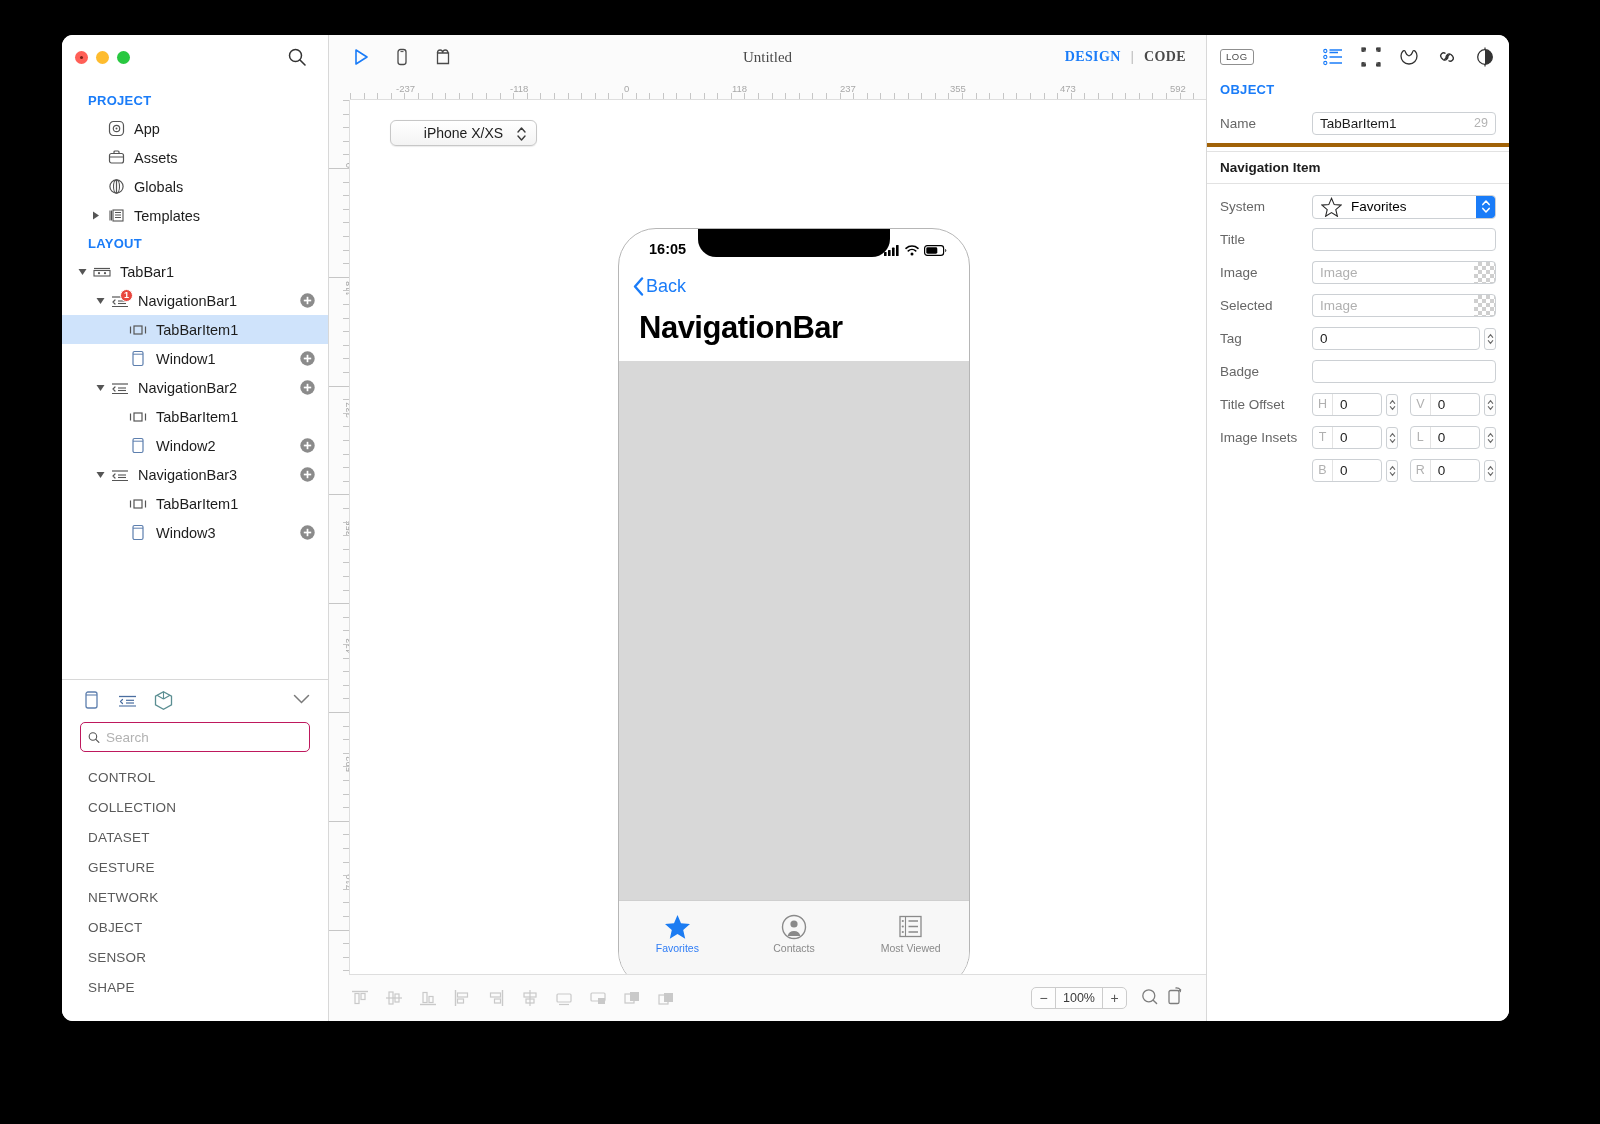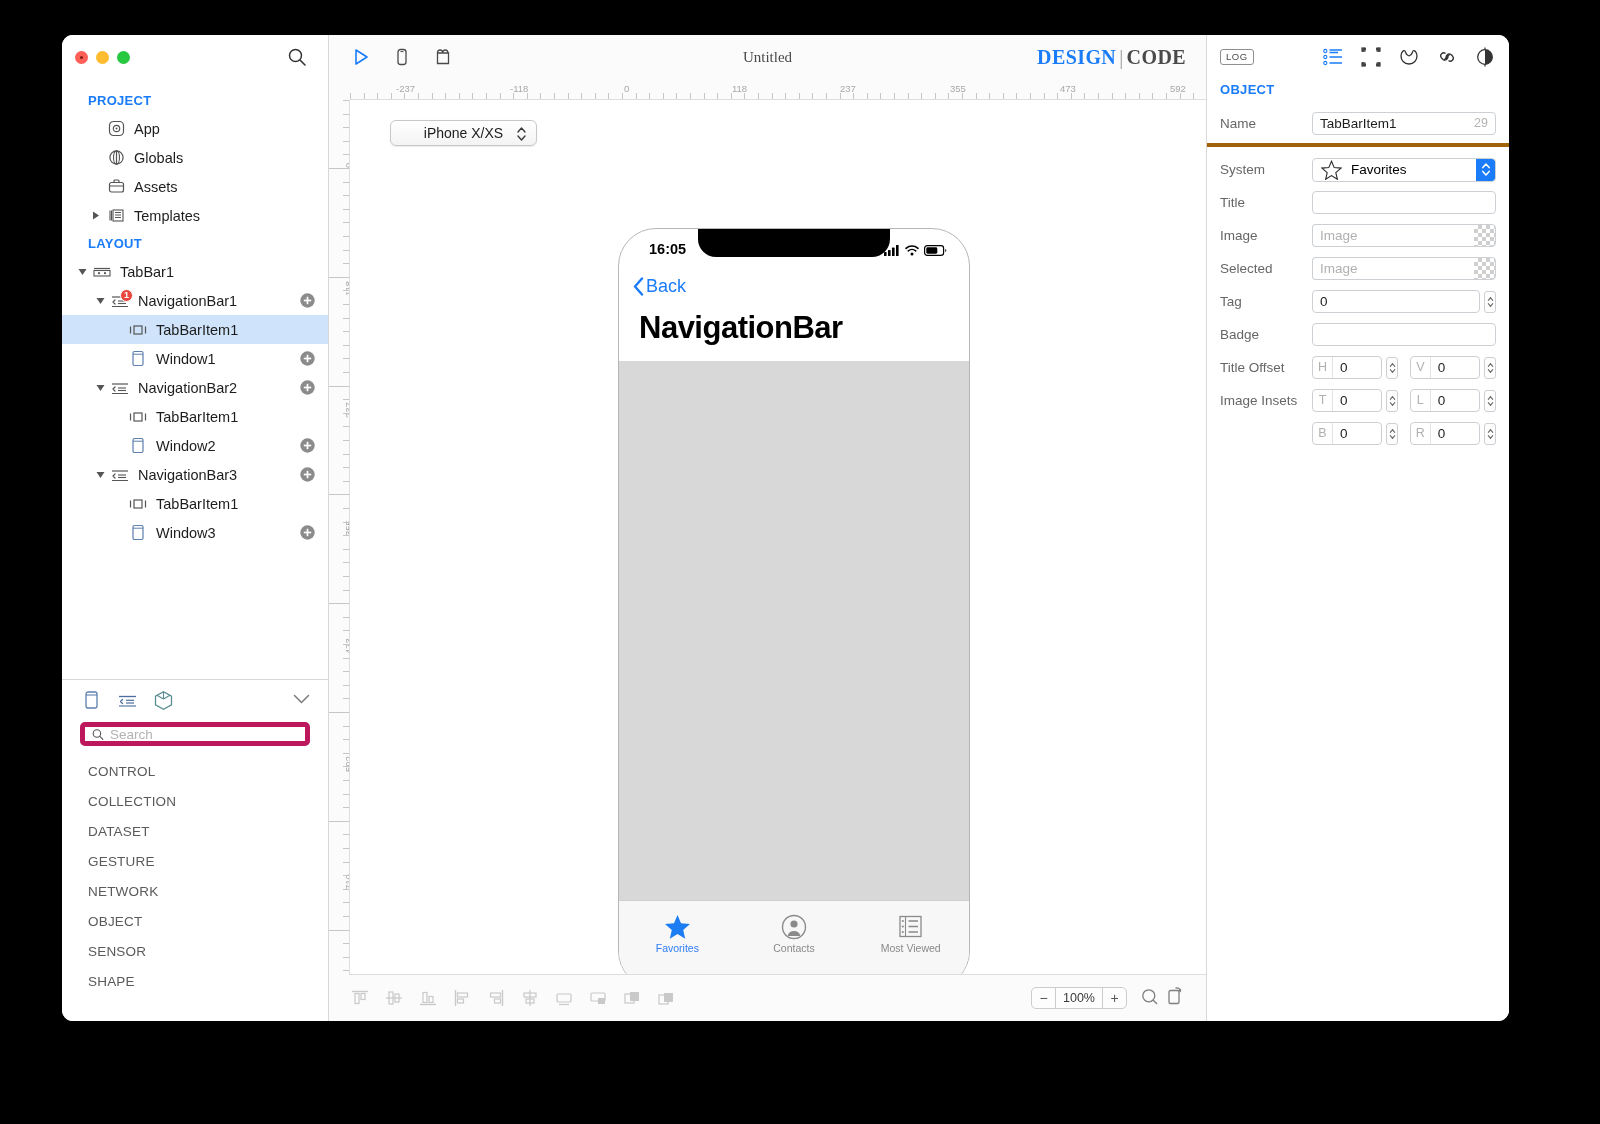--- a/index.html
+++ b/index.html
@@ -97,22 +97,22 @@
     flex-direction: column;
   }
   .lib-tabs {
     height: 40px; display:flex; align-items:center; padding: 0 18px; gap: 14px;
     position: relative;
   }
   .lib-tab { width:22px; height:22px; display:flex; align-items:center; justify-content:center; }
   .lib-collapse { position:absolute; right:18px; top:11px; }
   .lib-search-wrap { padding: 2px 18px 10px 18px; }
   .lib-search {
-    height: 24px; border: 5px solid #be185d; border-radius: 5px;
-    display:flex; align-items:center; padding: 0 7px; background:#fff;
+    height: 24px; border: 1px solid #be185d; border-radius: 5px;
+    display:flex; align-items:center; padding: 14px 7px; background:#fff;
   }
   .lib-search input {
     border: none; outline: none; font-size: 13.5px; color:#222;
     font-family: "Liberation Sans", sans-serif; margin-left: 6px; width: 100%;
     background: transparent;
   }
   .lib-search input::placeholder { color: #b2b2b2; }
   .lib-list { padding-left: 26px; }
   .lib-item {
     font-size: 13.5px; color: #5a5a5a; height: 30px; display:flex; align-items:center;
@@ -137,22 +137,22 @@
     background: #fbfbfb;
     font-family: Liberation Serif, serif;
   }
   .tb-icons { display:flex; align-items:center; gap: 17px; }
   .tb-btn { width:24px; height:24px; display:flex; align-items:center; justify-content:center; }
   .c-title {
     position:absolute; left:0; right:0; text-align:center;
     font-size: 15px; color: #4a4a4a; pointer-events:none;
   }
   .dc-switch {
-    margin-left: auto; font-size: 20px; font-weight: bold; letter-spacing: 0.4px;
-    display:flex; align-items:center; gap:3px; z-index:2;
+    margin-left: auto; font-size: 14px; font-weight: bold; letter-spacing: 0.4px;
+    display:flex; align-items:center; gap:10px; z-index:2;
   }
   .dc-design { color: #1a7cf8; }
   .dc-sep { color: #9a9a9a; font-weight: normal; }
   .dc-code { color: #4a4a4a; }
 
   .ruler-h {
     height: 21px;
     background: #fbfbfb;
     border-bottom: 1px solid #dedede;
     position: relative;
@@ -378,38 +378,38 @@
               <circle cx="8.5" cy="8.5" r="1" fill="#555"></circle>
             </svg>
         </div>
         <span class="t-label">App</span>
       </div>
 
       <div class="tree-row" style="padding-left:26px">
         <div class="disc"></div>
         <div class="t-icon">
           <svg width="17" height="17" viewBox="0 0 17 17">
+              <rect x="1.5" y="4.5" width="14" height="9.5" rx="2" fill="none" stroke="#555" stroke-width="1.2"></rect>
+              <path d="M6 4.5 V3 a1 1 0 011-1h3a1 1 0 011 1v1.5" fill="none" stroke="#555" stroke-width="1.2"></path>
+              <line x1="1.5" y1="8" x2="15.5" y2="8" stroke="#555" stroke-width="1.1"></line>
+            </svg>
+        </div>
+        <span class="t-label">Assets</span>
+      </div>
+
+      <div class="tree-row" style="padding-left:26px">
+        <div class="disc"></div>
+        <div class="t-icon">
+          <svg width="17" height="17" viewBox="0 0 17 17">
               <circle cx="8.5" cy="8.5" r="6.6" fill="none" stroke="#555" stroke-width="1.2"></circle>
               <line x1="8.5" y1="1.9" x2="8.5" y2="15.1" stroke="#555" stroke-width="1.2"></line>
               <ellipse cx="8.5" cy="8.5" rx="3" ry="6.6" fill="none" stroke="#555" stroke-width="1.1"></ellipse>
             </svg>
         </div>
         <span class="t-label">Globals</span>
-      </div>
-
-      <div class="tree-row" style="padding-left:26px">
-        <div class="disc"></div>
-        <div class="t-icon">
-          <svg width="17" height="17" viewBox="0 0 17 17">
-              <rect x="1.5" y="4.5" width="14" height="9.5" rx="2" fill="none" stroke="#555" stroke-width="1.2"></rect>
-              <path d="M6 4.5 V3 a1 1 0 011-1h3a1 1 0 011 1v1.5" fill="none" stroke="#555" stroke-width="1.2"></path>
-              <line x1="1.5" y1="8" x2="15.5" y2="8" stroke="#555" stroke-width="1.1"></line>
-            </svg>
-        </div>
-        <span class="t-label">Assets</span>
       </div>
 
       <div class="tree-row" style="padding-left:26px">
         <div class="disc">
           <svg width="8" height="9" viewBox="0 0 8 9">
               <path d="M1 0.5 L7 4.5 L1 8.5 Z" fill="#555"></path>
             </svg>
         </div>
         <div class="t-icon">
           <svg width="17" height="17" viewBox="0 0 17 17">
@@ -1075,20 +1075,21 @@
     <div class="ins-section-title">OBJECT</div>
 
     <div class="row name-row">
       <div class="row-label">Name</div>
       <div class="tfield">
         <span>TabBarItem1</span>
         <span class="count-badge">29</span>
       </div>
     </div>
 
+    <div class="grp-title">Navigation Item</div>
 
     <div class="row" style="margin-top:6px">
       <div class="row-label">System</div>
       <div class="combo">
         <span style="display:flex;align-items:center;margin-right:9px;margin-left:2px">
           <svg width="21" height="20" viewBox="0 0 21 20">
               <path d="M10.5 1.3 L13.2 7.6 L20 8.1 L14.8 12.6 L16.4 19.3 L10.5 15.6 L4.6 19.3 L6.2 12.6 L1 8.1 L7.8 7.6 Z" fill="none" stroke="#2a2a2a" stroke-width="1.1"></path>
             </svg>
         </span>
         <span>Favorites</span>

